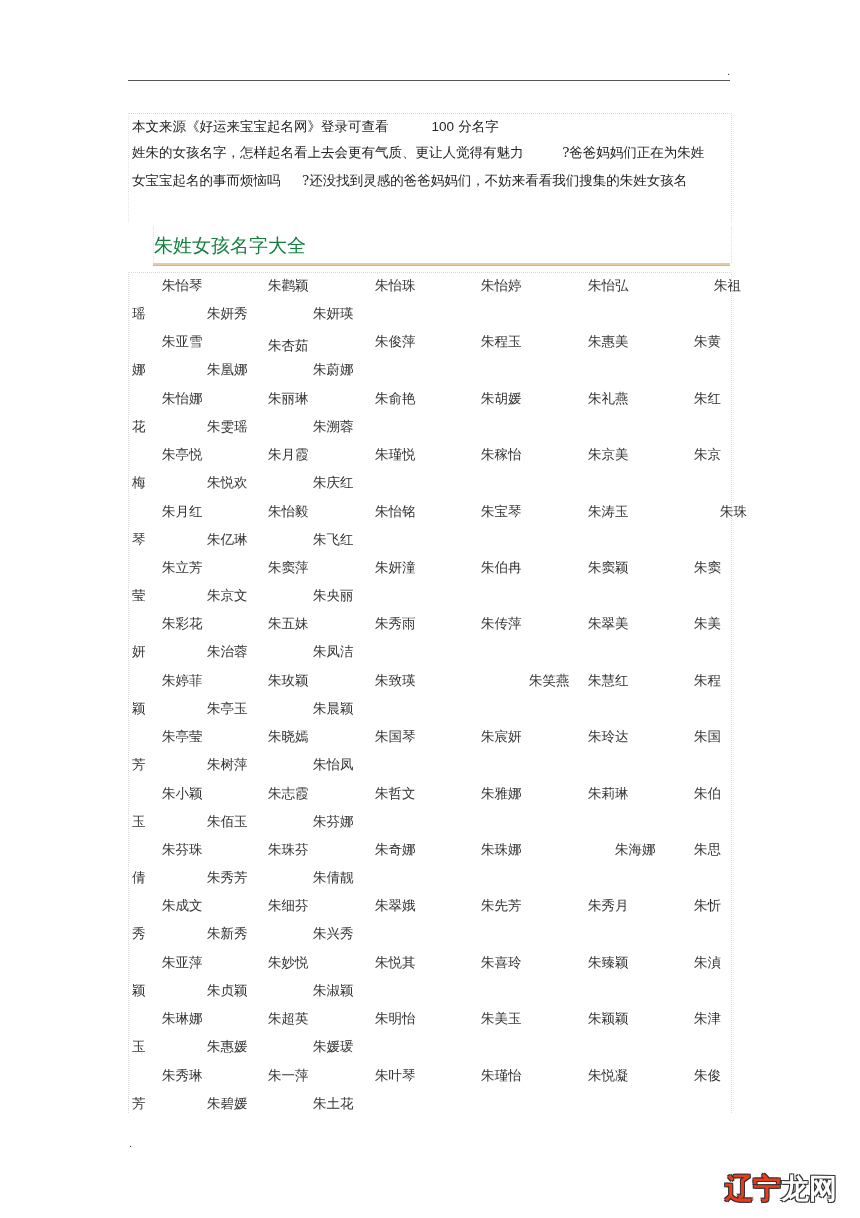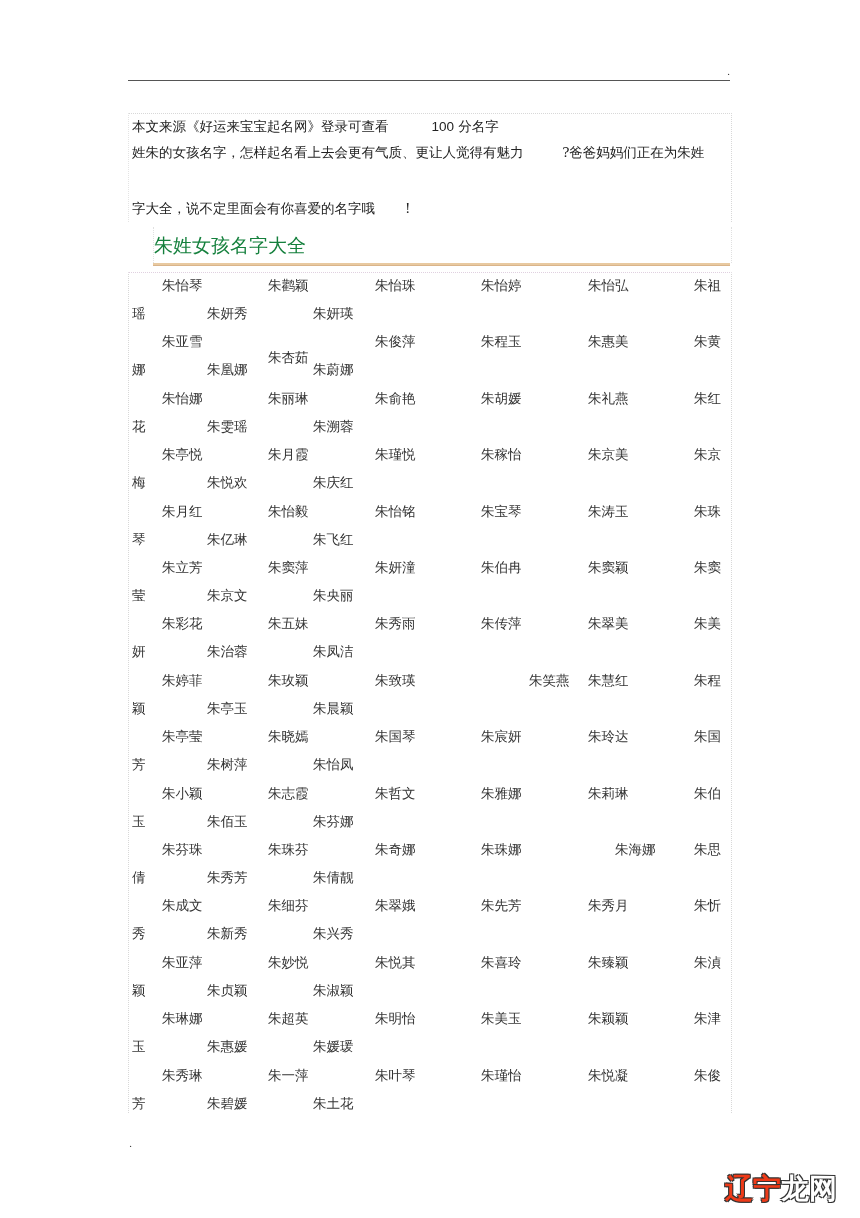--- a/index.html
+++ b/index.html
@@ -29,43 +29,43 @@
   </style>
 </head>
 <body>
 
 <div class="top-rule"></div>
 <div class="top-dot">.</div>
 
 <div class="intro">
   <div class="intro-line" style="top:4px;"><span>本文来源《好运来宝宝起名网》登录可查看</span><span>          </span><span class="num">100</span><span> </span><span>分名字</span></div>
   <div class="intro-line" style="top:30px;"><span>姓朱的女孩名字，怎样起名看上去会更有气质、更让人觉得有魅力</span><span>         </span><span>?爸爸妈妈们正在为朱姓</span></div>
-  <div class="intro-line" style="top:86px;"><span>字大全，说不定里面会有你喜爱的名字哦</span><span>       </span><span>!</span></div>
+  <div class="intro-line" style="top:58px;"><span>女宝宝起名的事而烦恼吗</span><span>     </span><span>?还没找到灵感的爸爸妈妈们，不妨来看看我们搜集的朱姓女孩名</span></div>
 </div>
 
 <div class="heading-box">
   <div class="heading">朱姓女孩名字大全</div>
 </div>
 <div class="heading-rule"></div>
 
 <div class="names" id="names">
     <div class="group" style="top: 4px;">
       <span class="cell" style="left: 33px; top: 0px;">朱怡琴</span>
       <span class="cell" style="left: 139px; top: 0px;">朱鹳颖</span>
       <span class="cell" style="left: 246px; top: 0px;">朱怡珠</span>
       <span class="cell" style="left: 352px; top: 0px;">朱怡婷</span>
       <span class="cell" style="left: 459px; top: 0px;">朱怡弘</span>
-      <span class="cell" style="left: 565px; top: 0px;">朱祖</span>
+      <span class="cell" style="left: 585px; top: 0px;">朱祖</span>
       <span class="cell" style="left: 3px; top: 28px;">瑶</span>
       <span class="cell" style="left: 78px; top: 28px;">朱妍秀</span>
       <span class="cell" style="left: 184px; top: 28px;">朱妍瑛</span>
     </div>
     <div class="group" style="top: 60.4px;">
       <span class="cell" style="left: 33px; top: 0px;">朱亚雪</span>
-      <span class="cell" style="left: 139px; top: 16px;">朱杏茹</span>
+      <span class="cell" style="left: 139px; top: 4px;">朱杏茹</span>
       <span class="cell" style="left: 246px; top: 0px;">朱俊萍</span>
       <span class="cell" style="left: 352px; top: 0px;">朱程玉</span>
       <span class="cell" style="left: 459px; top: 0px;">朱惠美</span>
       <span class="cell" style="left: 565px; top: 0px;">朱黄</span>
       <span class="cell" style="left: 3px; top: 28px;">娜</span>
       <span class="cell" style="left: 78px; top: 28px;">朱凰娜</span>
       <span class="cell" style="left: 184px; top: 28px;">朱蔚娜</span>
     </div>
     <div class="group" style="top: 116.8px;">
       <span class="cell" style="left: 33px; top: 0px;">朱怡娜</span>
@@ -88,21 +88,21 @@
       <span class="cell" style="left: 3px; top: 28px;">梅</span>
       <span class="cell" style="left: 78px; top: 28px;">朱悦欢</span>
       <span class="cell" style="left: 184px; top: 28px;">朱庆红</span>
     </div>
     <div class="group" style="top: 229.6px;">
       <span class="cell" style="left: 33px; top: 0px;">朱月红</span>
       <span class="cell" style="left: 139px; top: 0px;">朱怡毅</span>
       <span class="cell" style="left: 246px; top: 0px;">朱怡铭</span>
       <span class="cell" style="left: 352px; top: 0px;">朱宝琴</span>
       <span class="cell" style="left: 459px; top: 0px;">朱涛玉</span>
-      <span class="cell" style="left: 565px; top: 0px;">朱珠</span>
+      <span class="cell" style="left: 591px; top: 0px;">朱珠</span>
       <span class="cell" style="left: 3px; top: 28px;">琴</span>
       <span class="cell" style="left: 78px; top: 28px;">朱亿琳</span>
       <span class="cell" style="left: 184px; top: 28px;">朱飞红</span>
     </div>
     <div class="group" style="top: 286px;">
       <span class="cell" style="left: 33px; top: 0px;">朱立芳</span>
       <span class="cell" style="left: 139px; top: 0px;">朱窦萍</span>
       <span class="cell" style="left: 246px; top: 0px;">朱妍潼</span>
       <span class="cell" style="left: 352px; top: 0px;">朱伯冉</span>
       <span class="cell" style="left: 459px; top: 0px;">朱窦颖</span>

